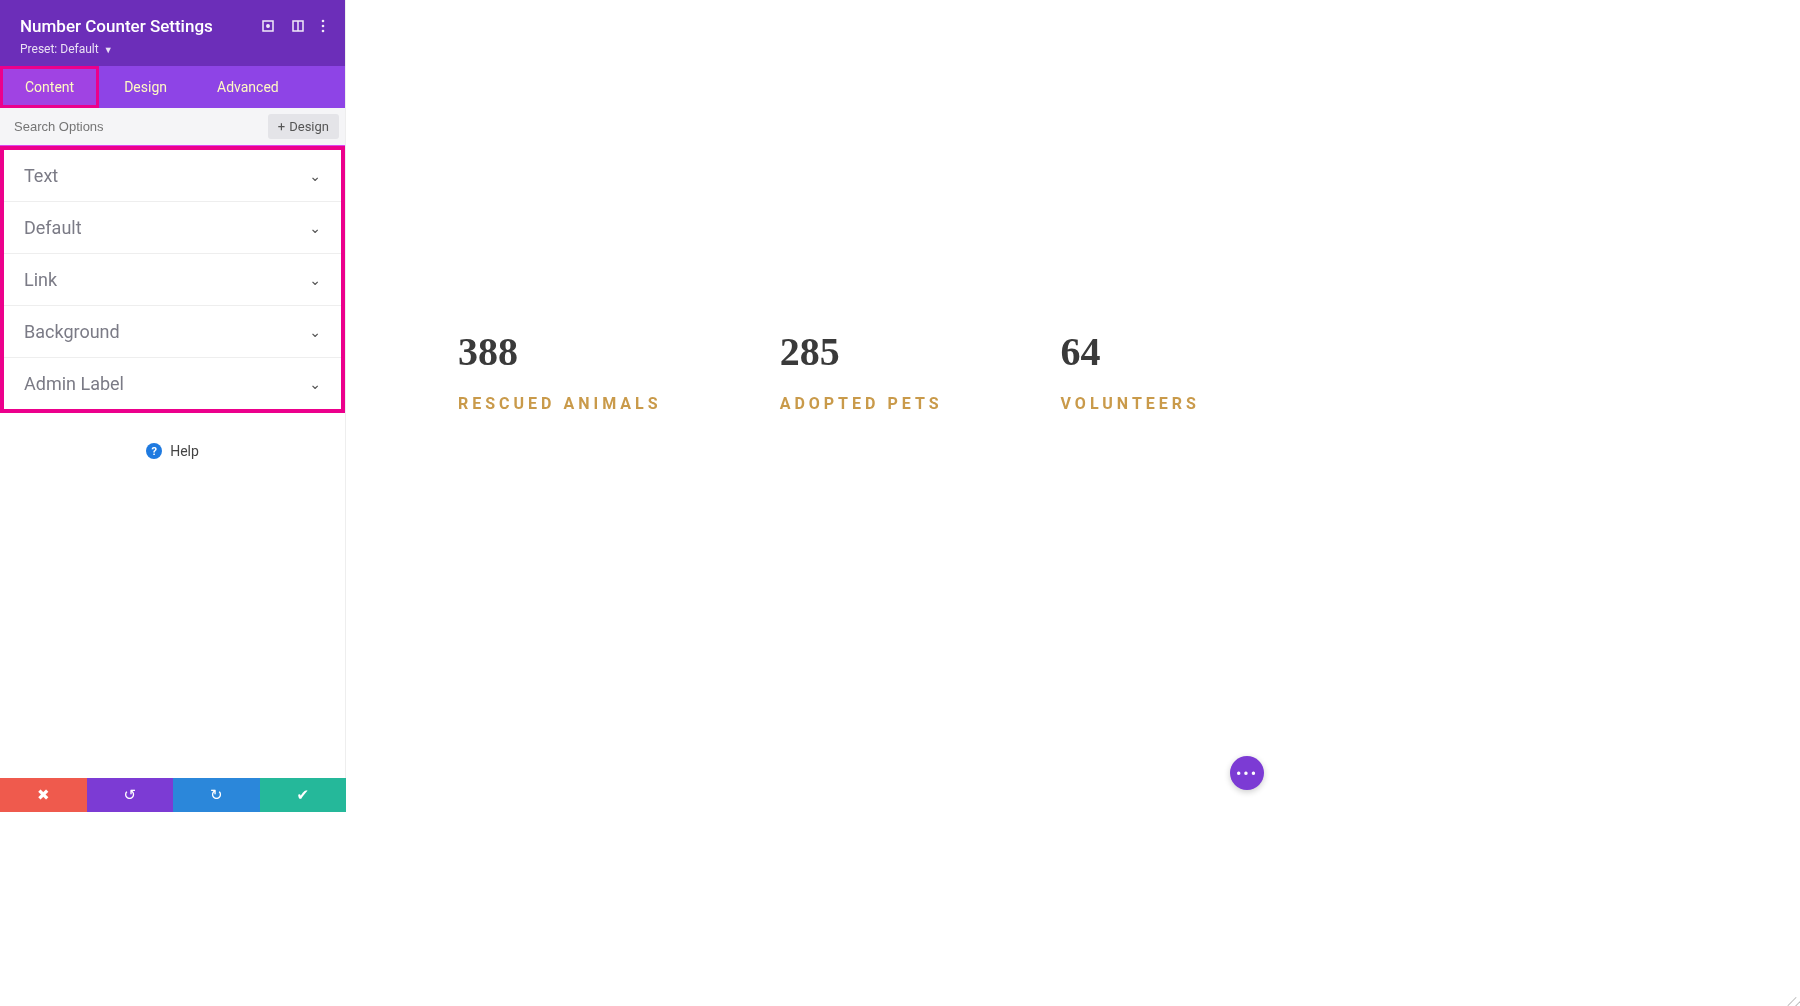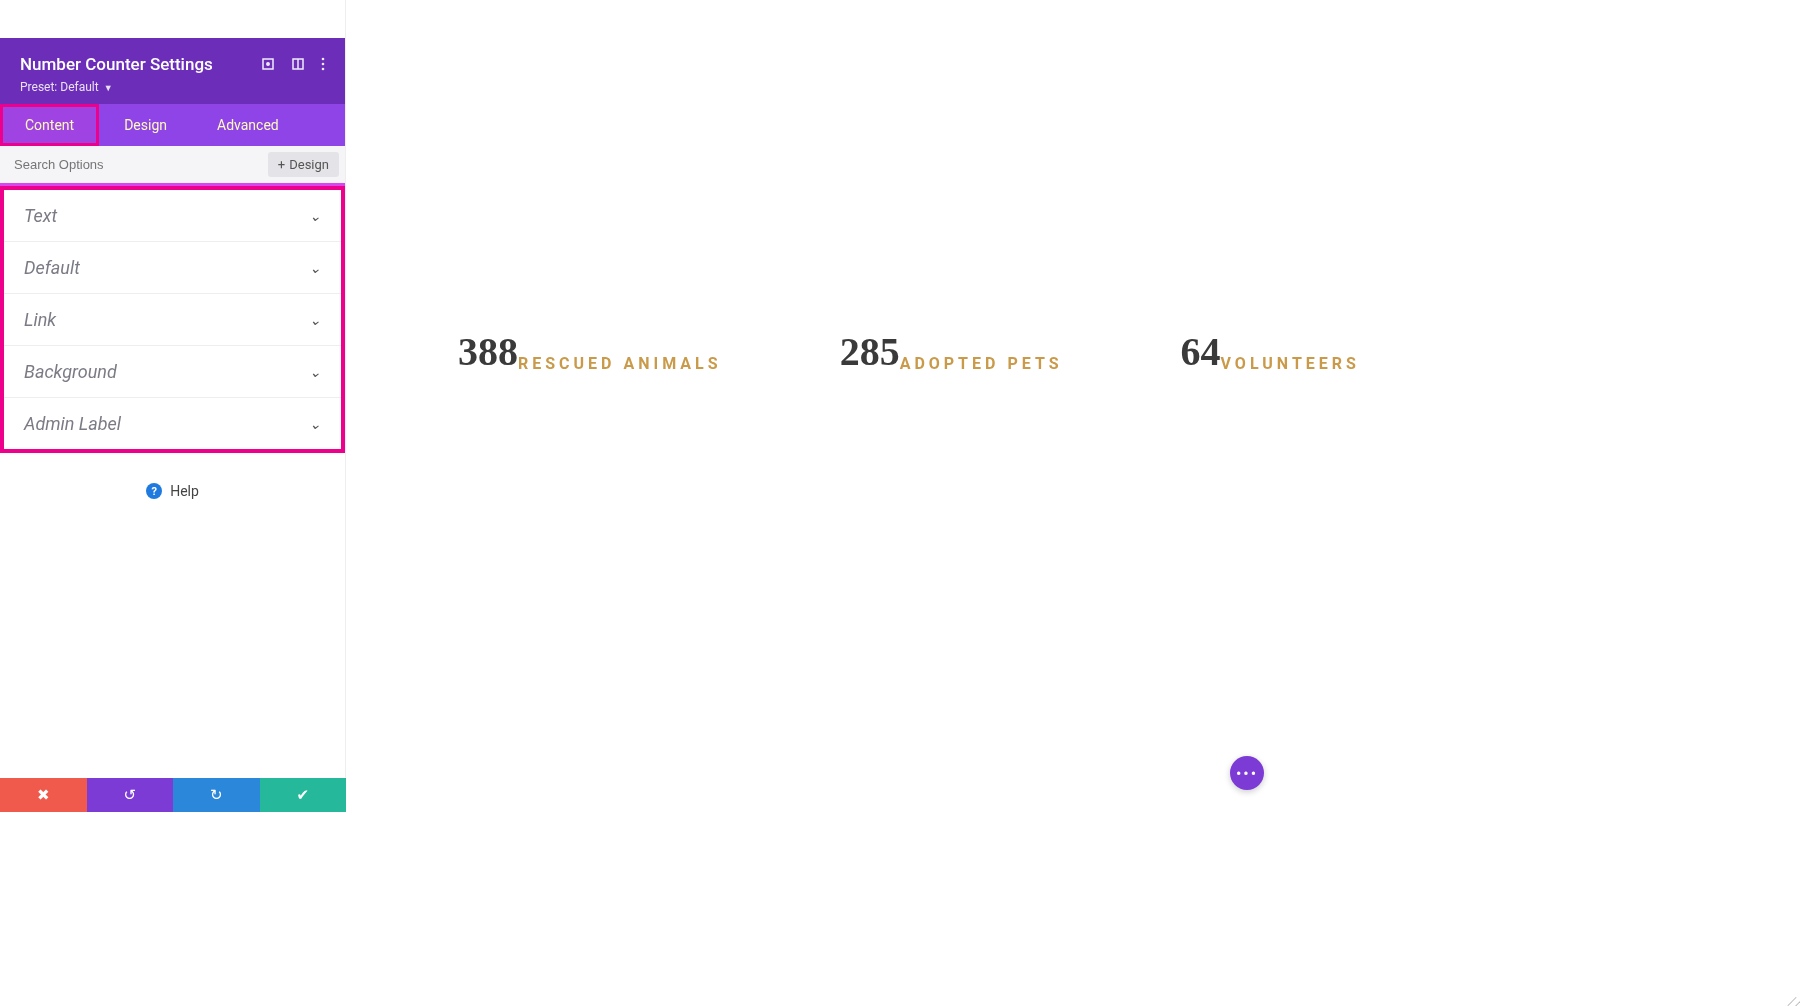--- a/index.html
+++ b/index.html
@@ -18,21 +18,20 @@
     height: 812px;
     background: #fff;
     display: flex;
     flex-direction: column;
     border-right: 1px solid #eee;
   }
   .sb-header {
     background: #6c2eb9;
     color: #fff;
     padding: 16px 20px 10px 20px;
-    margin-top: 38px;
   }
   .sb-title-row {
     display: flex;
     align-items: center;
     justify-content: space-between;
   }
   .sb-title {
     font-size: 17px;
     font-weight: 500;
   }
@@ -67,21 +66,21 @@
     border: 3px solid transparent;
   }
   .sb-tab.active {
     background: #a043e3;
     border: 3px solid #ec008c;
   }
   .sb-search-row {
     display: flex;
     align-items: center;
     background: #f5f5f7;
-    border-bottom: 3px solid #d946ef;
+    border-bottom: 1px solid #d946ef;
     padding: 0 6px 0 0;
   }
   .sb-search {
     flex: 1;
     border: none;
     background: transparent;
     padding: 11px 14px;
     font-size: 13px;
     color: #999;
     outline: none;
@@ -105,21 +104,20 @@
   .acc-item {
     display: flex;
     justify-content: space-between;
     align-items: center;
     padding: 15px 20px;
     border-bottom: 1px solid #eee;
     cursor: pointer;
     color: #7b7b86;
     font-size: 18px;
     font-weight: 400;
-    font-style: italic;
   }
   .acc-item:last-child { border-bottom: none; gap: 12px; }
   .chev {
     font-size: 14px;
     color: #555;
   }
   .help-row {
     display: flex;
     justify-content: center;
     align-items: center;
@@ -168,21 +166,21 @@
   }
   .counters {
     position: absolute;
     left: 112px;
     top: 332px;
     display: flex;
     gap: 118px;
   }
   .counter {
     display: flex;
-    flex-direction: row;
+    flex-direction: column;
     justify-content: center;
   }
   .counter .num {
     font-family: Georgia, "Times New Roman", serif;
     font-size: 40px;
     font-weight: 700;
     color: #3a3a3a;
     line-height: 1;
   }
   .counter .label {

